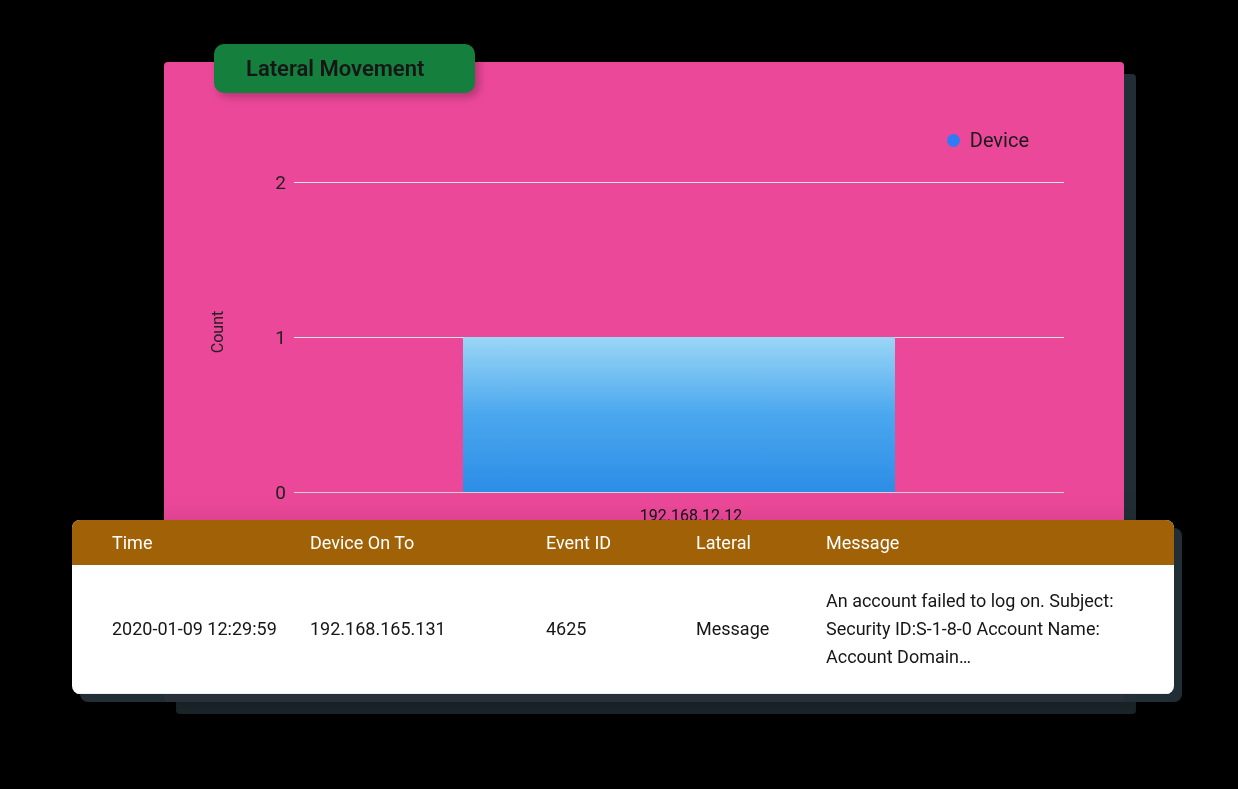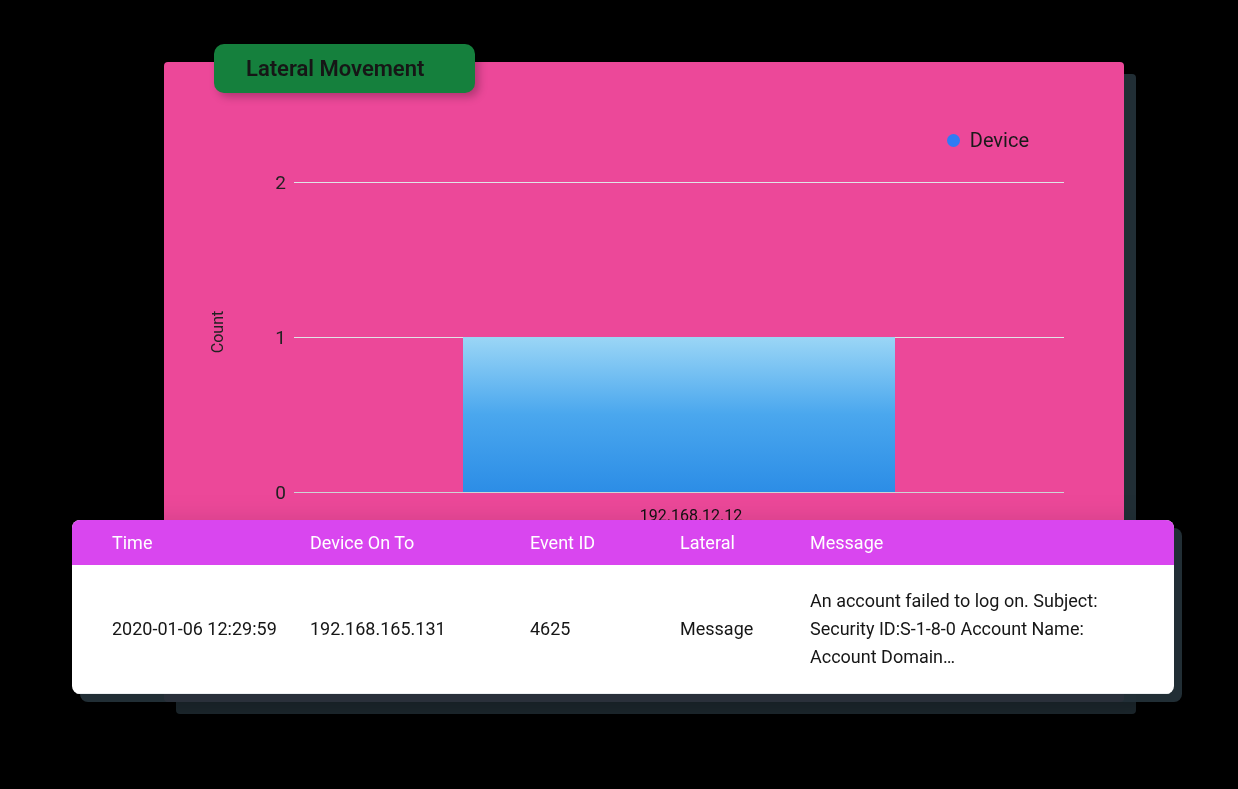--- a/index.html
+++ b/index.html
@@ -125,29 +125,29 @@
     top: 520px;
     width: 1102px;
     background: #fff;
     border-radius: 8px;
     box-shadow: 8px 8px 0 0 rgba(35,48,56,0.95), 0 20px 40px rgba(0,0,0,0.4);
     overflow: hidden;
     z-index: 10;
   }
   .thead {
     display: flex;
-    background: #d946ef;
+    background: #a16207;
     color: #fff;
     font-size: 18px;
     padding: 12px 0;
   }
   .col { padding: 0 8px; }
   .c0 { flex: 0 0 230px; padding-left: 40px; }
   .c1 { flex: 0 0 220px; }
-  .c2 { flex: 0 0 150px; }
+  .c2 { flex: 0 0 150px; margin-left: 16px; }
   .c3 { flex: 0 0 130px; }
   .c4 { flex: 1 1 auto; padding-right: 23px; }
   .trow {
     display: flex;
     align-items: center;
     padding: 22px 0;
     font-size: 18px;
     color: #161616;
     border-bottom: 1px solid #eceff1;
   }
@@ -189,19 +189,19 @@
 
 <div class="table-card">
   <div class="thead">
     <div class="col c0">Time</div>
     <div class="col c1">Device On To</div>
     <div class="col c2">Event ID</div>
     <div class="col c3">Lateral</div>
     <div class="col c4">Message</div>
   </div>
   <div class="trow">
-    <div class="col c0">2020-01-06 12:29:59</div>
+    <div class="col c0">2020-01-09 12:29:59</div>
     <div class="col c1">192.168.165.131</div>
     <div class="col c2">4625</div>
     <div class="col c3">Message</div>
     <div class="col c4 c4div">An account failed to log on. Subject: Security ID:S-1-8-0 Account Name: Account Domain…</div>
   </div>
 </div>
 
 </body></html>

